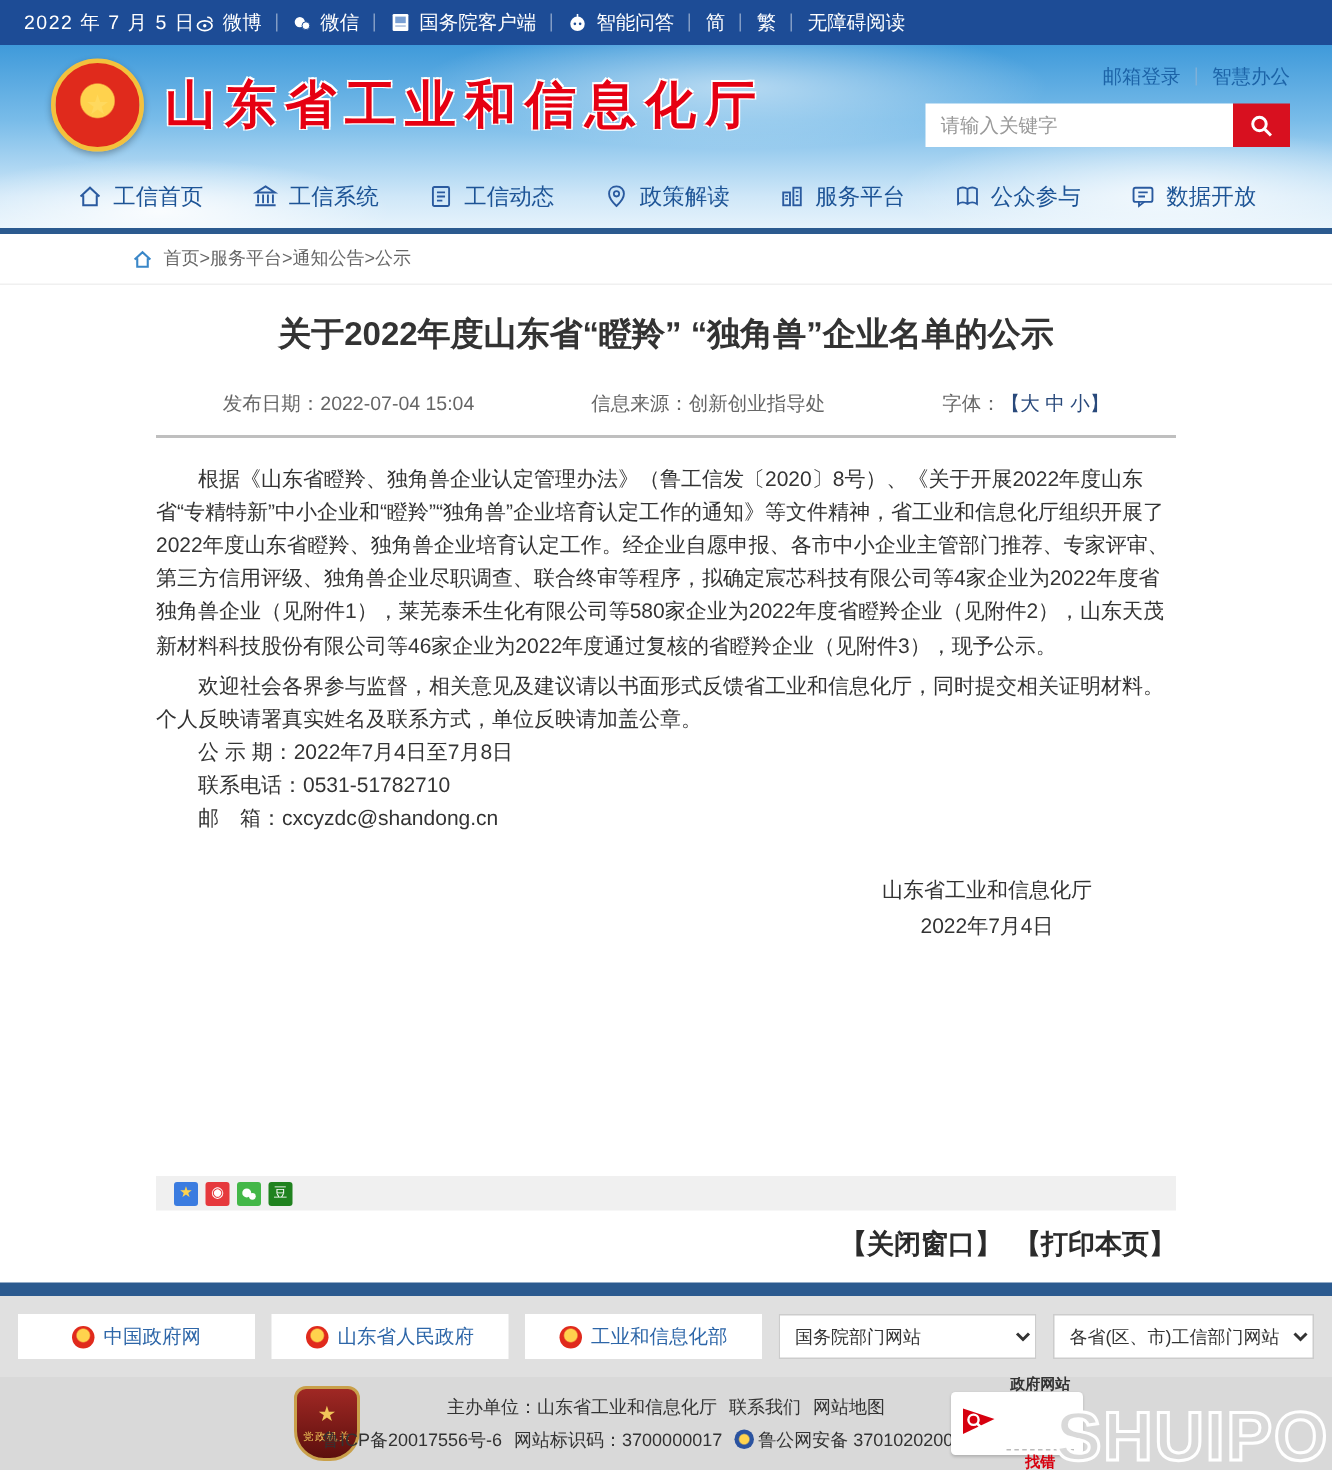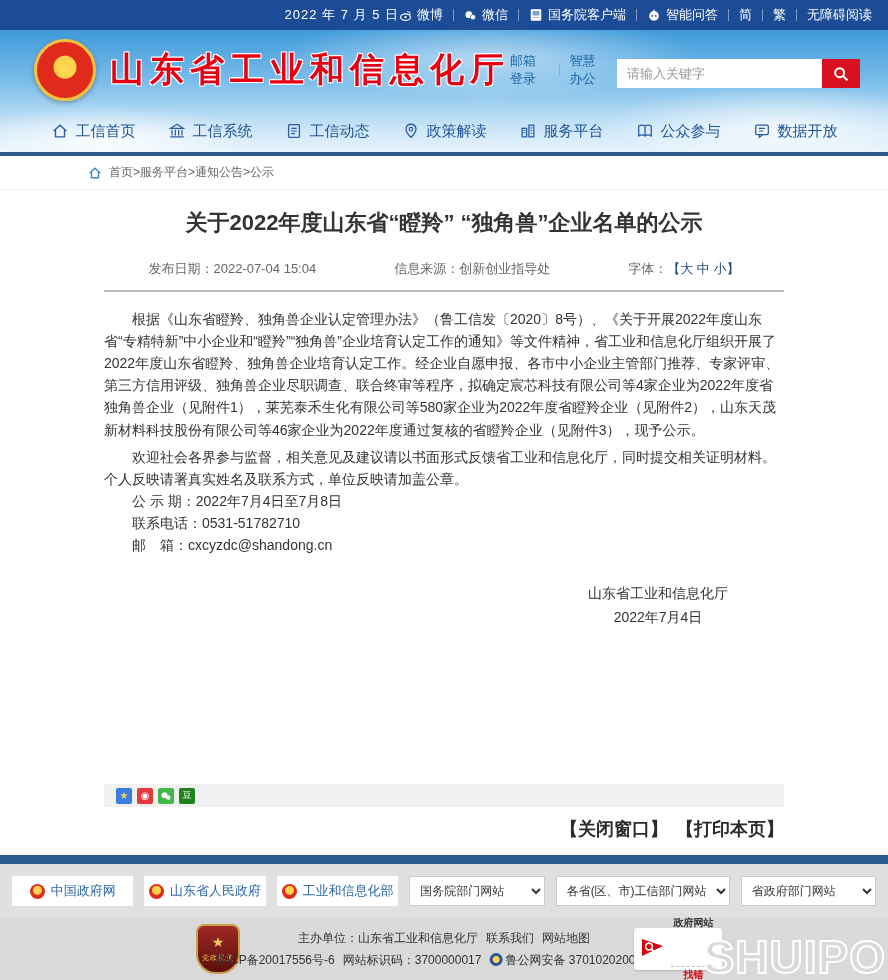--- a/index.html
+++ b/index.html
@@ -1,39 +1,39 @@
 <!DOCTYPE html>
 <html><head>
 <meta charset="utf-8">
 <style>
   *{box-sizing:border-box;margin:0;padding:0;}
   html,body{background:#fff;}
   body{width:888px;font-family:"Liberation Sans","DejaVu Sans",sans-serif;}
 
   
-  .topbar{height:30px;background:#1d4c96;display:flex;align-items:center;justify-content:flex-end;padding:0 16px;color:#fff;font-size:13px;}
+  .topbar{height:30px;background:#1d4c96;display:flex;align-items:center;justify-content:flex-start;padding:0 16px;color:#fff;font-size:13px;}
   .topbar-date{letter-spacing:1px;}
   .topbar-links{display:flex;align-items:center;gap:10px;}
   .tb-link{display:flex;align-items:center;gap:5px;color:#fff;cursor:pointer;white-space:nowrap;}
   .tb-divider{width:1px;height:12px;background:rgba(255,255,255,.45);}
 
   
   .header-area{background:
     radial-gradient(ellipse 220px 50px at 12% 88%, rgba(255,255,255,.85), rgba(255,255,255,0) 70%),
     radial-gradient(ellipse 300px 60px at 55% 22%, rgba(255,255,255,.55), rgba(255,255,255,0) 70%),
     radial-gradient(ellipse 260px 60px at 88% 78%, rgba(255,255,255,.75), rgba(255,255,255,0) 70%),
     linear-gradient(180deg,#3f9ada 0%,#79bce9 40%,#cfe7f8 80%,#eaf5fc 100%);}
   .header-row{height:80px;display:flex;align-items:center;padding:0 28px 0 34px;}
   .emblem{width:62px;height:62px;border-radius:50%;flex:none;background:radial-gradient(circle at 50% 45%,#ffd24d 0 11px,#e02a1c 12px 100%);border:3px solid #f3c13d;box-shadow:0 2px 5px rgba(0,0,0,.3);display:flex;align-items:center;justify-content:center;}
   .emblem-star::before{content:"★";color:#ffd95e;font-size:18px;}
   .title-block{margin-left:14px;}
   .site-name{font-size:34px;font-weight:bold;color:#e60012;letter-spacing:6px;white-space:nowrap;
     text-shadow:1px 1px 0 #fff,-1px -1px 0 #fff,1px -1px 0 #fff,-1px 1px 0 #fff;}
   .site-name-en{margin-top:4px;font-size:11px;font-weight:bold;color:#e60012;}
-  .header-right{margin-left:auto;display:flex;flex-direction:row;align-items:flex-end;gap:9px;}
+  .header-right{margin-left:auto;display:flex;flex-direction:column;align-items:flex-end;gap:9px;}
   .quick-links{display:flex;align-items:center;gap:10px;font-size:13px;color:#1c63a7;}
   .quick-links span{cursor:pointer;}
   .ql-divider{width:1px;height:12px;background:#7fb0d8;}
   .search-box{display:flex;}
   .search-input{width:205px;height:29px;border:none;padding:0 10px;font-size:13px;color:#333;background:#fff;outline:none;font-family:inherit;}
   .search-input::placeholder{color:#999;}
   .search-btn{width:38px;height:29px;background:#d8101f;border:none;display:flex;align-items:center;justify-content:center;cursor:pointer;}
 
   
   .nav-row{height:42px;display:flex;align-items:center;justify-content:center;gap:32px;}
@@ -279,23 +279,20 @@
   <div class="gov-box">
     <span class="mini-emblem"></span>
     <span>工业和信息化部</span>
   </div>
   <select class="footer-select">
     <option>国务院部门网站</option>
   </select>
   <select class="footer-select">
     <option>各省(区、市)工信部门网站</option>
   </select>
-  <select class="footer-select">
-    <option>省政府部门网站</option>
-  </select>
 </div>
 
 <div class="footer-bottom">
   <div class="gov-badge">
     <span class="gb-star"></span>
     <span class="gb-label">党政机关</span>
   </div>
   <div class="footer-center">
     <div class="fc-line">
       <span>主办单位：山东省工业和信息化厅</span>

